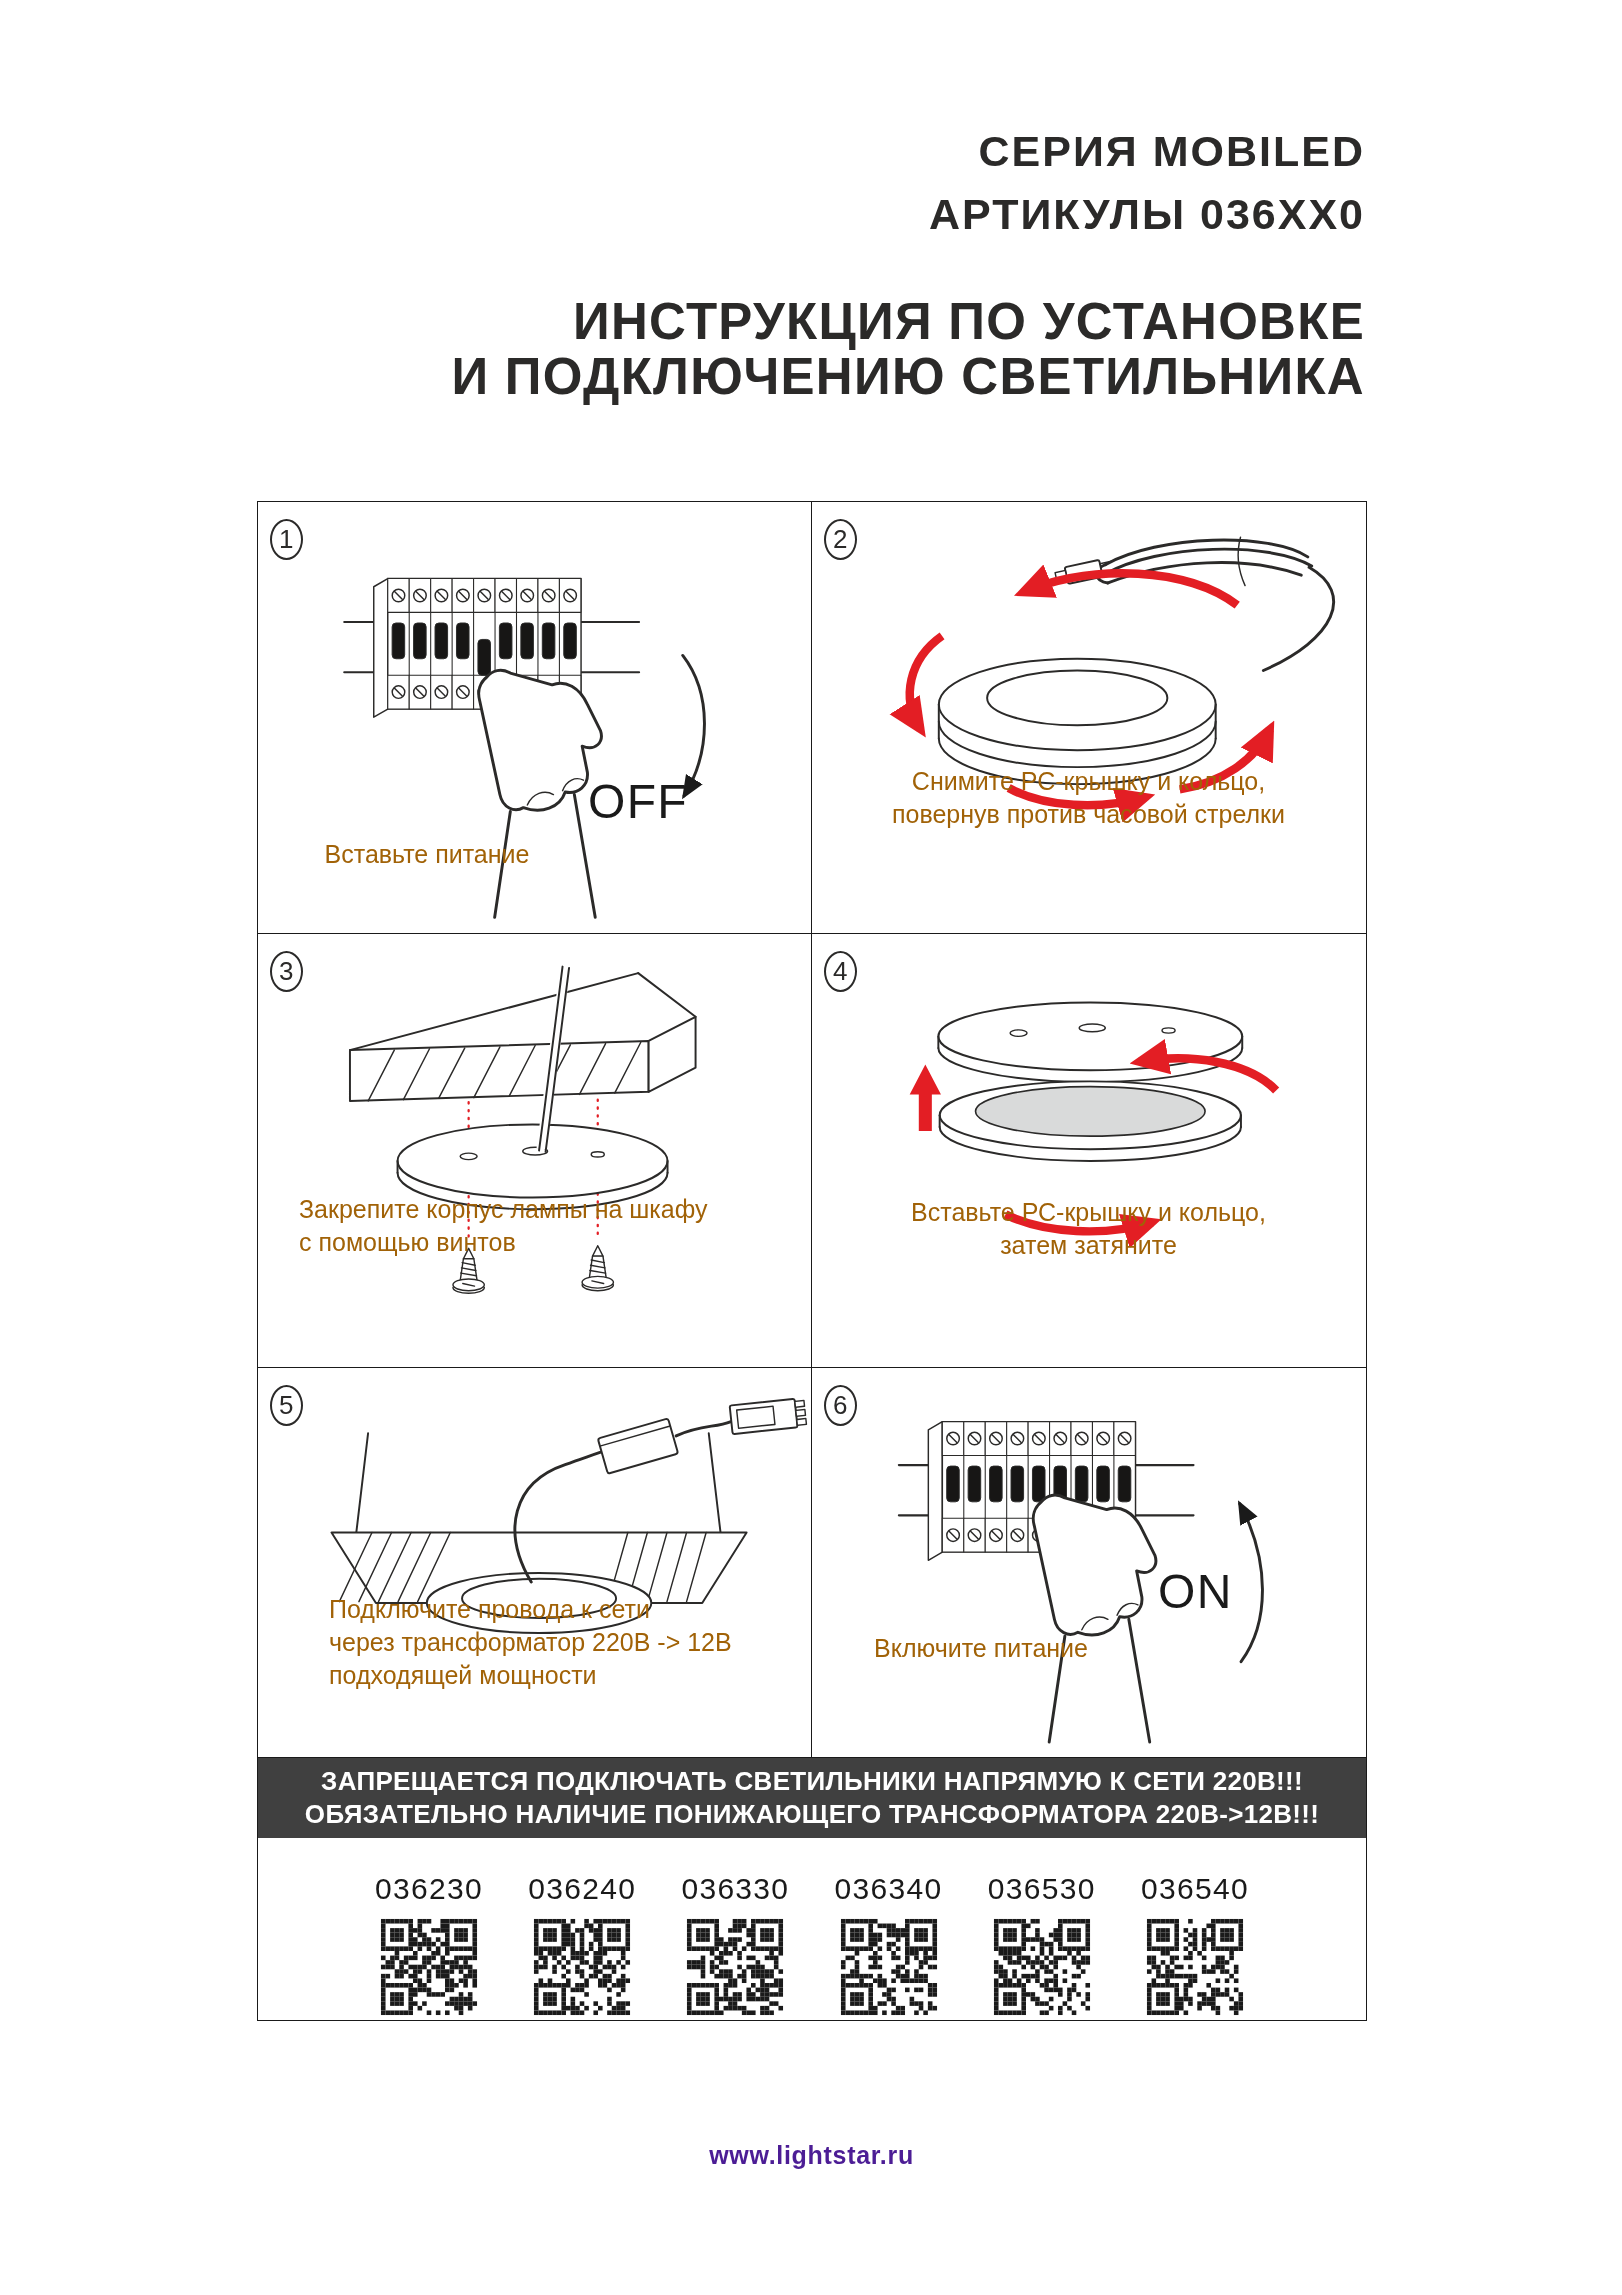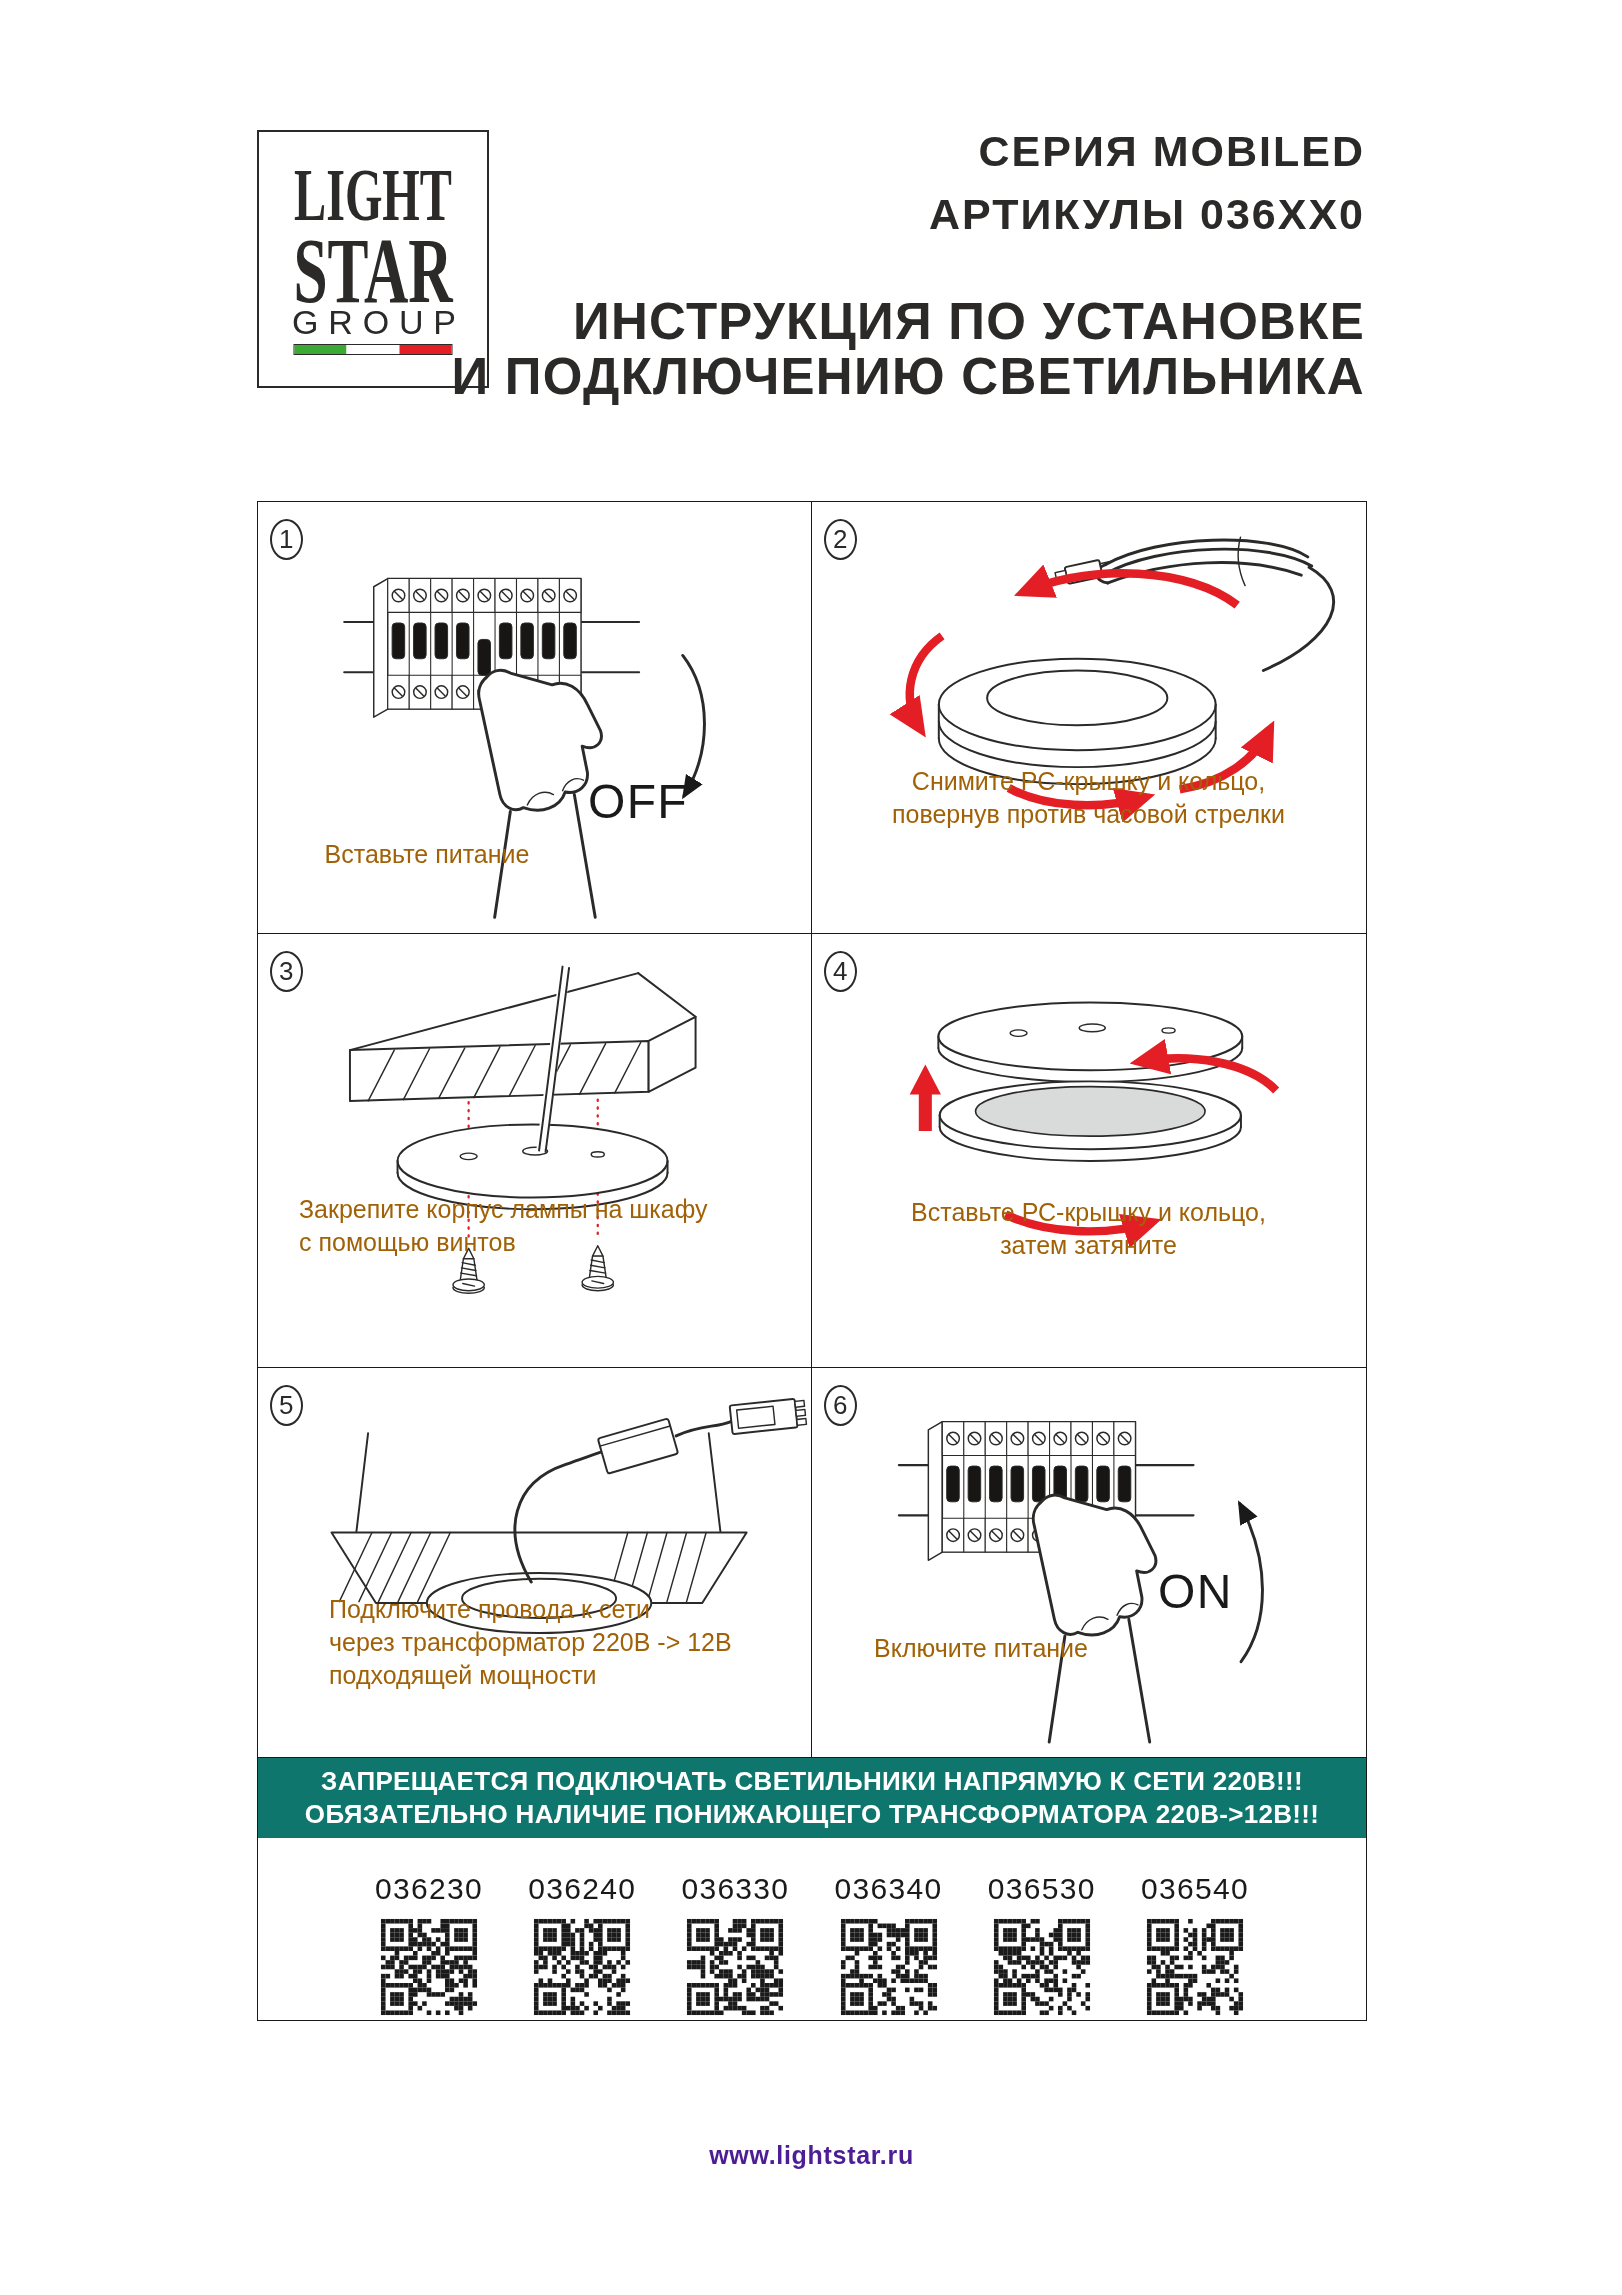--- a/index.html
+++ b/index.html
@@ -43,21 +43,21 @@
   .sf{stroke:#2b2a29;stroke-linejoin:round;fill:#fff;stroke-width:3;}
   .thin{stroke-width:2.2;}
   .th4{stroke-width:4.5;}
   .tg{fill:#171615;stroke:#2b2a29;stroke-width:2;}
   .red{stroke:#e31e24;stroke-width:13;fill:none;}
   .redf{fill:#e31e24;stroke:none;}
   .dash{stroke:#e31e24;stroke-width:3.5;stroke-dasharray:2 10;stroke-linecap:round;fill:none;}
   .gray{fill:#d9dada;stroke:#2b2a29;stroke-width:2.5;}
 
   
-  .banner{height:80px;background:#0f766e;color:#fff;display:flex;flex-direction:column;
+  .banner{height:80px;background:#404040;color:#fff;display:flex;flex-direction:column;
           align-items:center;justify-content:center;gap:2.6px;font-weight:700;font-size:26px;
           letter-spacing:0.3px;white-space:nowrap;}
   .qr-section{height:174px;position:relative;background:#fff;}
   .qr-row{margin:8px auto;padding-top:26px;width:877px;display:flex;justify-content:space-between;}
   .art{width:111px;text-align:center;}
   .art .code{font-size:30px;letter-spacing:1.3px;color:#1a1a1a;}
   .art .qr-code{width:100px;height:100px;margin:10.5px auto 0;}
 
   .footer{position:absolute;left:0;top:2141px;width:100%;text-align:center;
           font-size:25px;font-weight:700;letter-spacing:0.7px;color:#4c1d95;}
@@ -143,30 +143,20 @@
       <line x1="-12" y1="40" x2="12" y2="44" class="s thin"></line>
       <ellipse cx="0" cy="58" rx="24" ry="9" class="sf thin"></ellipse>
       <path class="s thin" d="M-24,62 a24,9 0 0 0 48,0"></path>
       <line x1="-9" y1="56" x2="9" y2="60" class="s thin"></line>
     </g>
   </defs>
 </svg>
 
 <div id="page">
 
-  <div class="logo-box">
-    <div class="logo-word logo-light">LIGHT</div>
-    <div class="logo-word logo-star">STAR</div>
-    <div class="logo-group">GROUP</div>
-    <div class="logo-flag">
-      <div style="background:#3aaa35"></div>
-      <div style="background:#ffffff"></div>
-      <div style="background:#e31e24"></div>
-    </div>
-  </div>
 
   <div class="hdr hdr-series abs">СЕРИЯ MOBILED</div>
   <div class="hdr hdr-articles abs">АРТИКУЛЫ 036ХХ0</div>
   <div class="hdr hdr-t1 abs">ИНСТРУКЦИЯ ПО УСТАНОВКЕ</div>
   <div class="hdr hdr-t2 abs">И ПОДКЛЮЧЕНИЮ СВЕТИЛЬНИКА</div>
 
   <div class="sheet">
     <div class="grid">
 
       <div class="panel colL">

